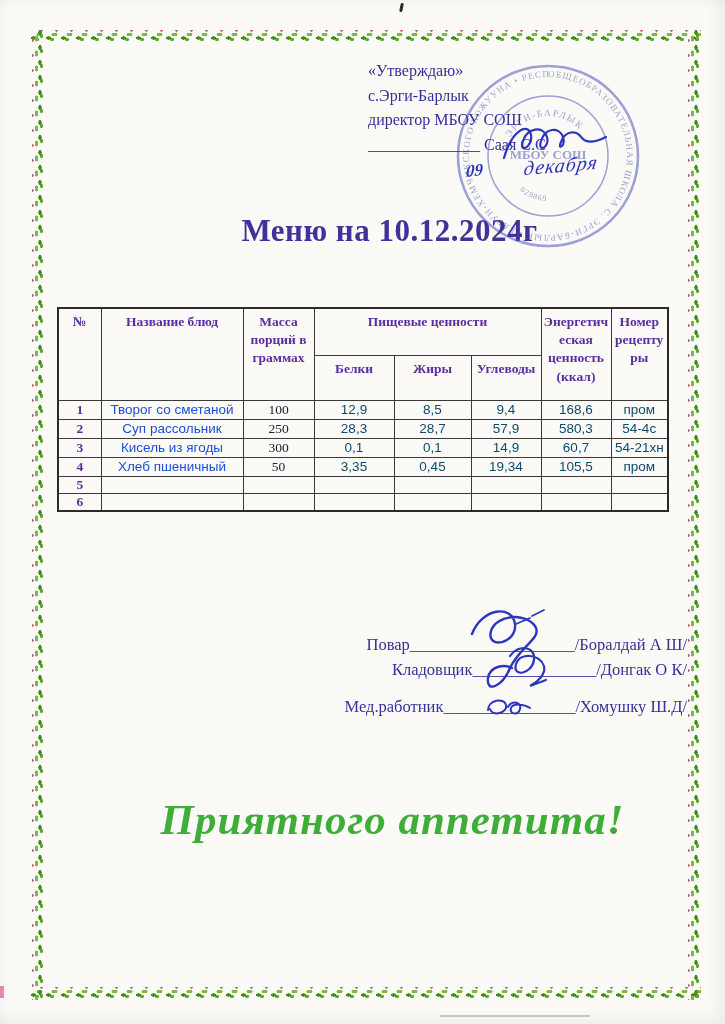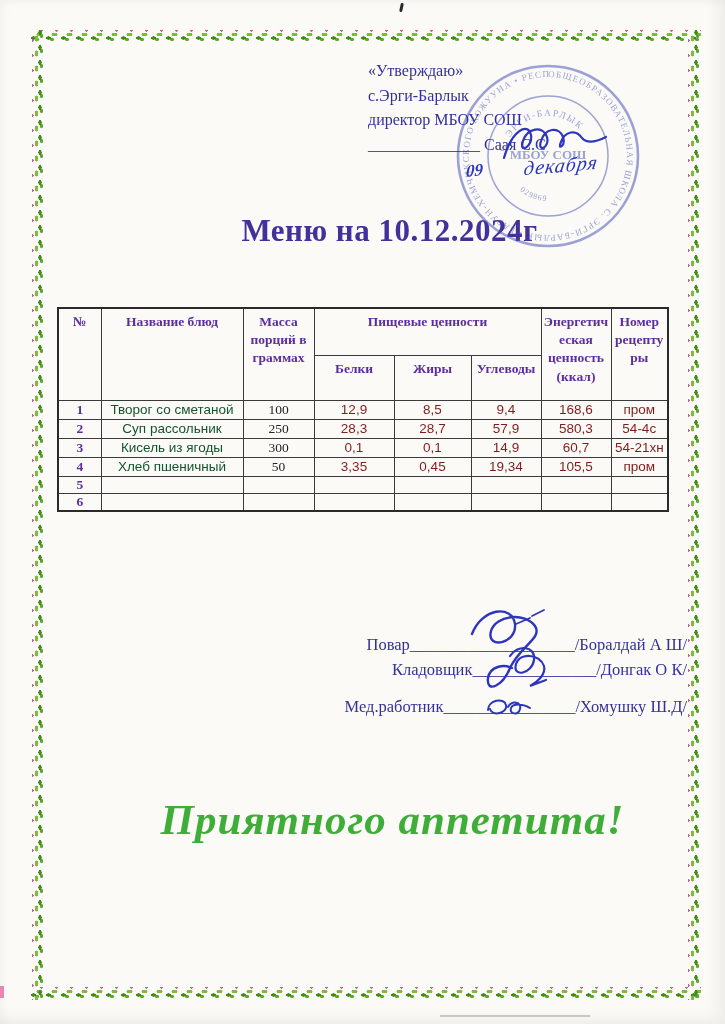--- a/index.html
+++ b/index.html
@@ -69,25 +69,25 @@
     border-collapse:collapse; table-layout:fixed;
     border:2.5px solid #2a2a2a;
   }
   .menu-table th, .menu-table td{ border:1.4px solid #3a3a3a; }
   .menu-table th{
     font-family:"Liberation Serif", serif; font-weight:bold; color:#5b2da1;
     font-size:13.5px; line-height:1.35; vertical-align:top; padding:4px 2px 0 2px;
     overflow-wrap:anywhere; text-align:center;
   }
   .menu-table td{
-    font-family:"Liberation Sans", sans-serif; font-size:13.5px; color:#7f1d1d;
+    font-family:"Liberation Sans", sans-serif; font-size:13.5px; color:#0c4a6e;
     text-align:center; padding:0 2px; vertical-align:middle;
   }
   .menu-table td.c-num{ font-family:"Liberation Serif", serif; font-weight:bold; color:#5b2da1; }
-  .menu-table td.c-dish{ color:#14532d; }
+  .menu-table td.c-dish{ color:#1d4ed8; }
   .menu-table td.c-mass{ font-family:"Liberation Serif", serif; color:#222;margin-left:18px; }
   tr.r-data{ height:19px; } tr.r-empty{ height:13px; }
   tr.hdr-a{ height:47px; } tr.hdr-b{ height:45px; }
 
   
   .signatures{ position:absolute; top:632px; right:38px; text-align:right; color:#34319b; font-size:16.5px; z-index:3; }
   .sig-row{ line-height:25px; white-space:nowrap; }
   .sig-row.gap{ margin-top:12px; }
 
   

